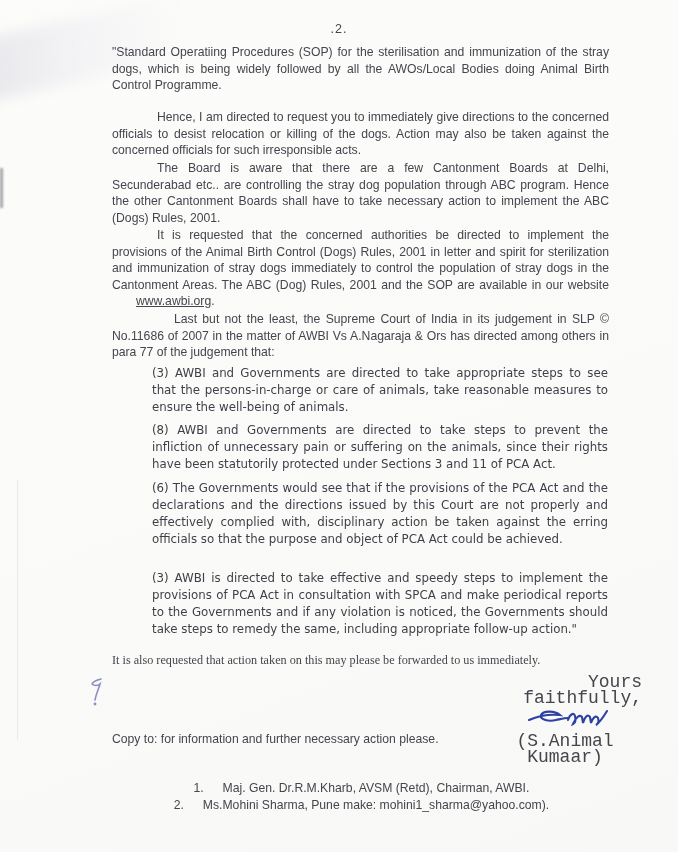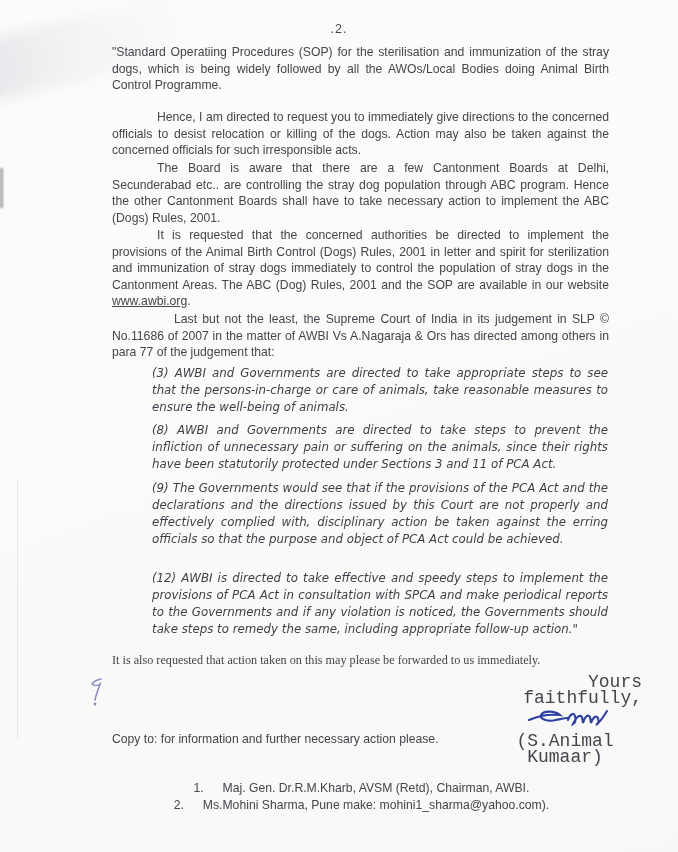--- a/index.html
+++ b/index.html
@@ -38,25 +38,24 @@
     text-align: center; font-size: 12.5px; letter-spacing: 1px;
   }
   p { margin: 0; }
   .body-par {
     position: absolute; left: 112px; width: 497px;
     font-size: 12.2px; line-height: 16.6px;
     text-align: justify;
   }
   .indent { text-indent: 45px; }
   .indent-lg { text-indent: 62px; }
-  .doclink { color: #45454e; text-decoration: underline; }
+  .doclink { color: #45454e; text-decoration: underline; margin-left: 24px; }
   .quote {
     position: absolute; left: 152px; width: 456px;
     font-family: "DejaVu Sans", sans-serif;
-    font-style: italic;
     font-size: 11.8px; line-height: 17px;
     text-align: justify;
     color: #3f3f49;
   }
   .request-line {
     position: absolute; left: 112px; top: 653px; width: 520px;
     font-size: 12.2px;
     font-family: Liberation Serif, serif;
   }
   .closing {
@@ -96,23 +95,23 @@
   <p class="body-par indent" style="top:160px">The Board is aware that there are a few Cantonment Boards at Delhi, Secunderabad etc.. are controlling the stray dog population through ABC program. Hence the other Cantonment Boards shall have to take necessary action to implement the ABC (Dogs) Rules, 2001.</p>
 
   <p class="body-par indent" style="top:227px"><span>It is requested that the concerned authorities be directed to implement the provisions of the Animal Birth Control (Dogs) Rules, 2001 in letter and spirit for sterilization and immunization of stray dogs immediately to control the population of stray dogs in the Cantonment Areas. The ABC (Dog) Rules, 2001 and the SOP are available in our website </span><a class="doclink">www.awbi.org</a><span>.</span></p>
 
   <p class="body-par indent-lg" style="top:311px">Last but not the least, the Supreme Court of India in its judgement in SLP © No.11686 of 2007 in the matter of AWBI Vs A.Nagaraja &amp; Ors has directed among others in para 77 of the judgement that:</p>
 
   <p class="quote" style="top:365px">(3) AWBI and Governments are directed to take appropriate steps to see that the persons-in-charge or care of animals, take reasonable measures to ensure the well-being of animals.</p>
 
   <p class="quote" style="top:422px">(8) AWBI and Governments are directed to take steps to prevent the infliction of unnecessary pain or suffering on the animals, since their rights have been statutorily protected under Sections 3 and 11 of PCA Act.</p>
 
-  <p class="quote" style="top:480px">(9) The Governments would see that if the provisions of the PCA Act and the declarations and the directions issued by this Court are not properly and effectively complied with, disciplinary action be taken against the erring officials so that the purpose and object of PCA Act could be achieved.</p>
+  <p class="quote" style="top:480px">(6) The Governments would see that if the provisions of the PCA Act and the declarations and the directions issued by this Court are not properly and effectively complied with, disciplinary action be taken against the erring officials so that the purpose and object of PCA Act could be achieved.</p>
 
-  <p class="quote" style="top:570px">(12) AWBI is directed to take effective and speedy steps to implement the provisions of PCA Act in consultation with SPCA and make periodical reports to the Governments and if any violation is noticed, the Governments should take steps to remedy the same, including appropriate follow-up action."</p>
+  <p class="quote" style="top:570px">(3) AWBI is directed to take effective and speedy steps to implement the provisions of PCA Act in consultation with SPCA and make periodical reports to the Governments and if any violation is noticed, the Governments should take steps to remedy the same, including appropriate follow-up action."</p>
 
   <p class="request-line">It is also requested that action taken on this may please be forwarded to us immediately.</p>
 
   <svg class="pen-mark" viewBox="0 0 18 34">
     <path d="M13,3 C9,4 5,6 4,8 C6,10 10,10 12,8 C11,12 8,18 7,24" fill="none" stroke="#8d8fc4" stroke-width="1.6" stroke-linecap="round"></path>
     <circle cx="7" cy="28" r="1.4" fill="#8d8fc4"></circle>
   </svg>
 
   <div class="closing">
     <div class="valediction">Yours faithfully,</div>

